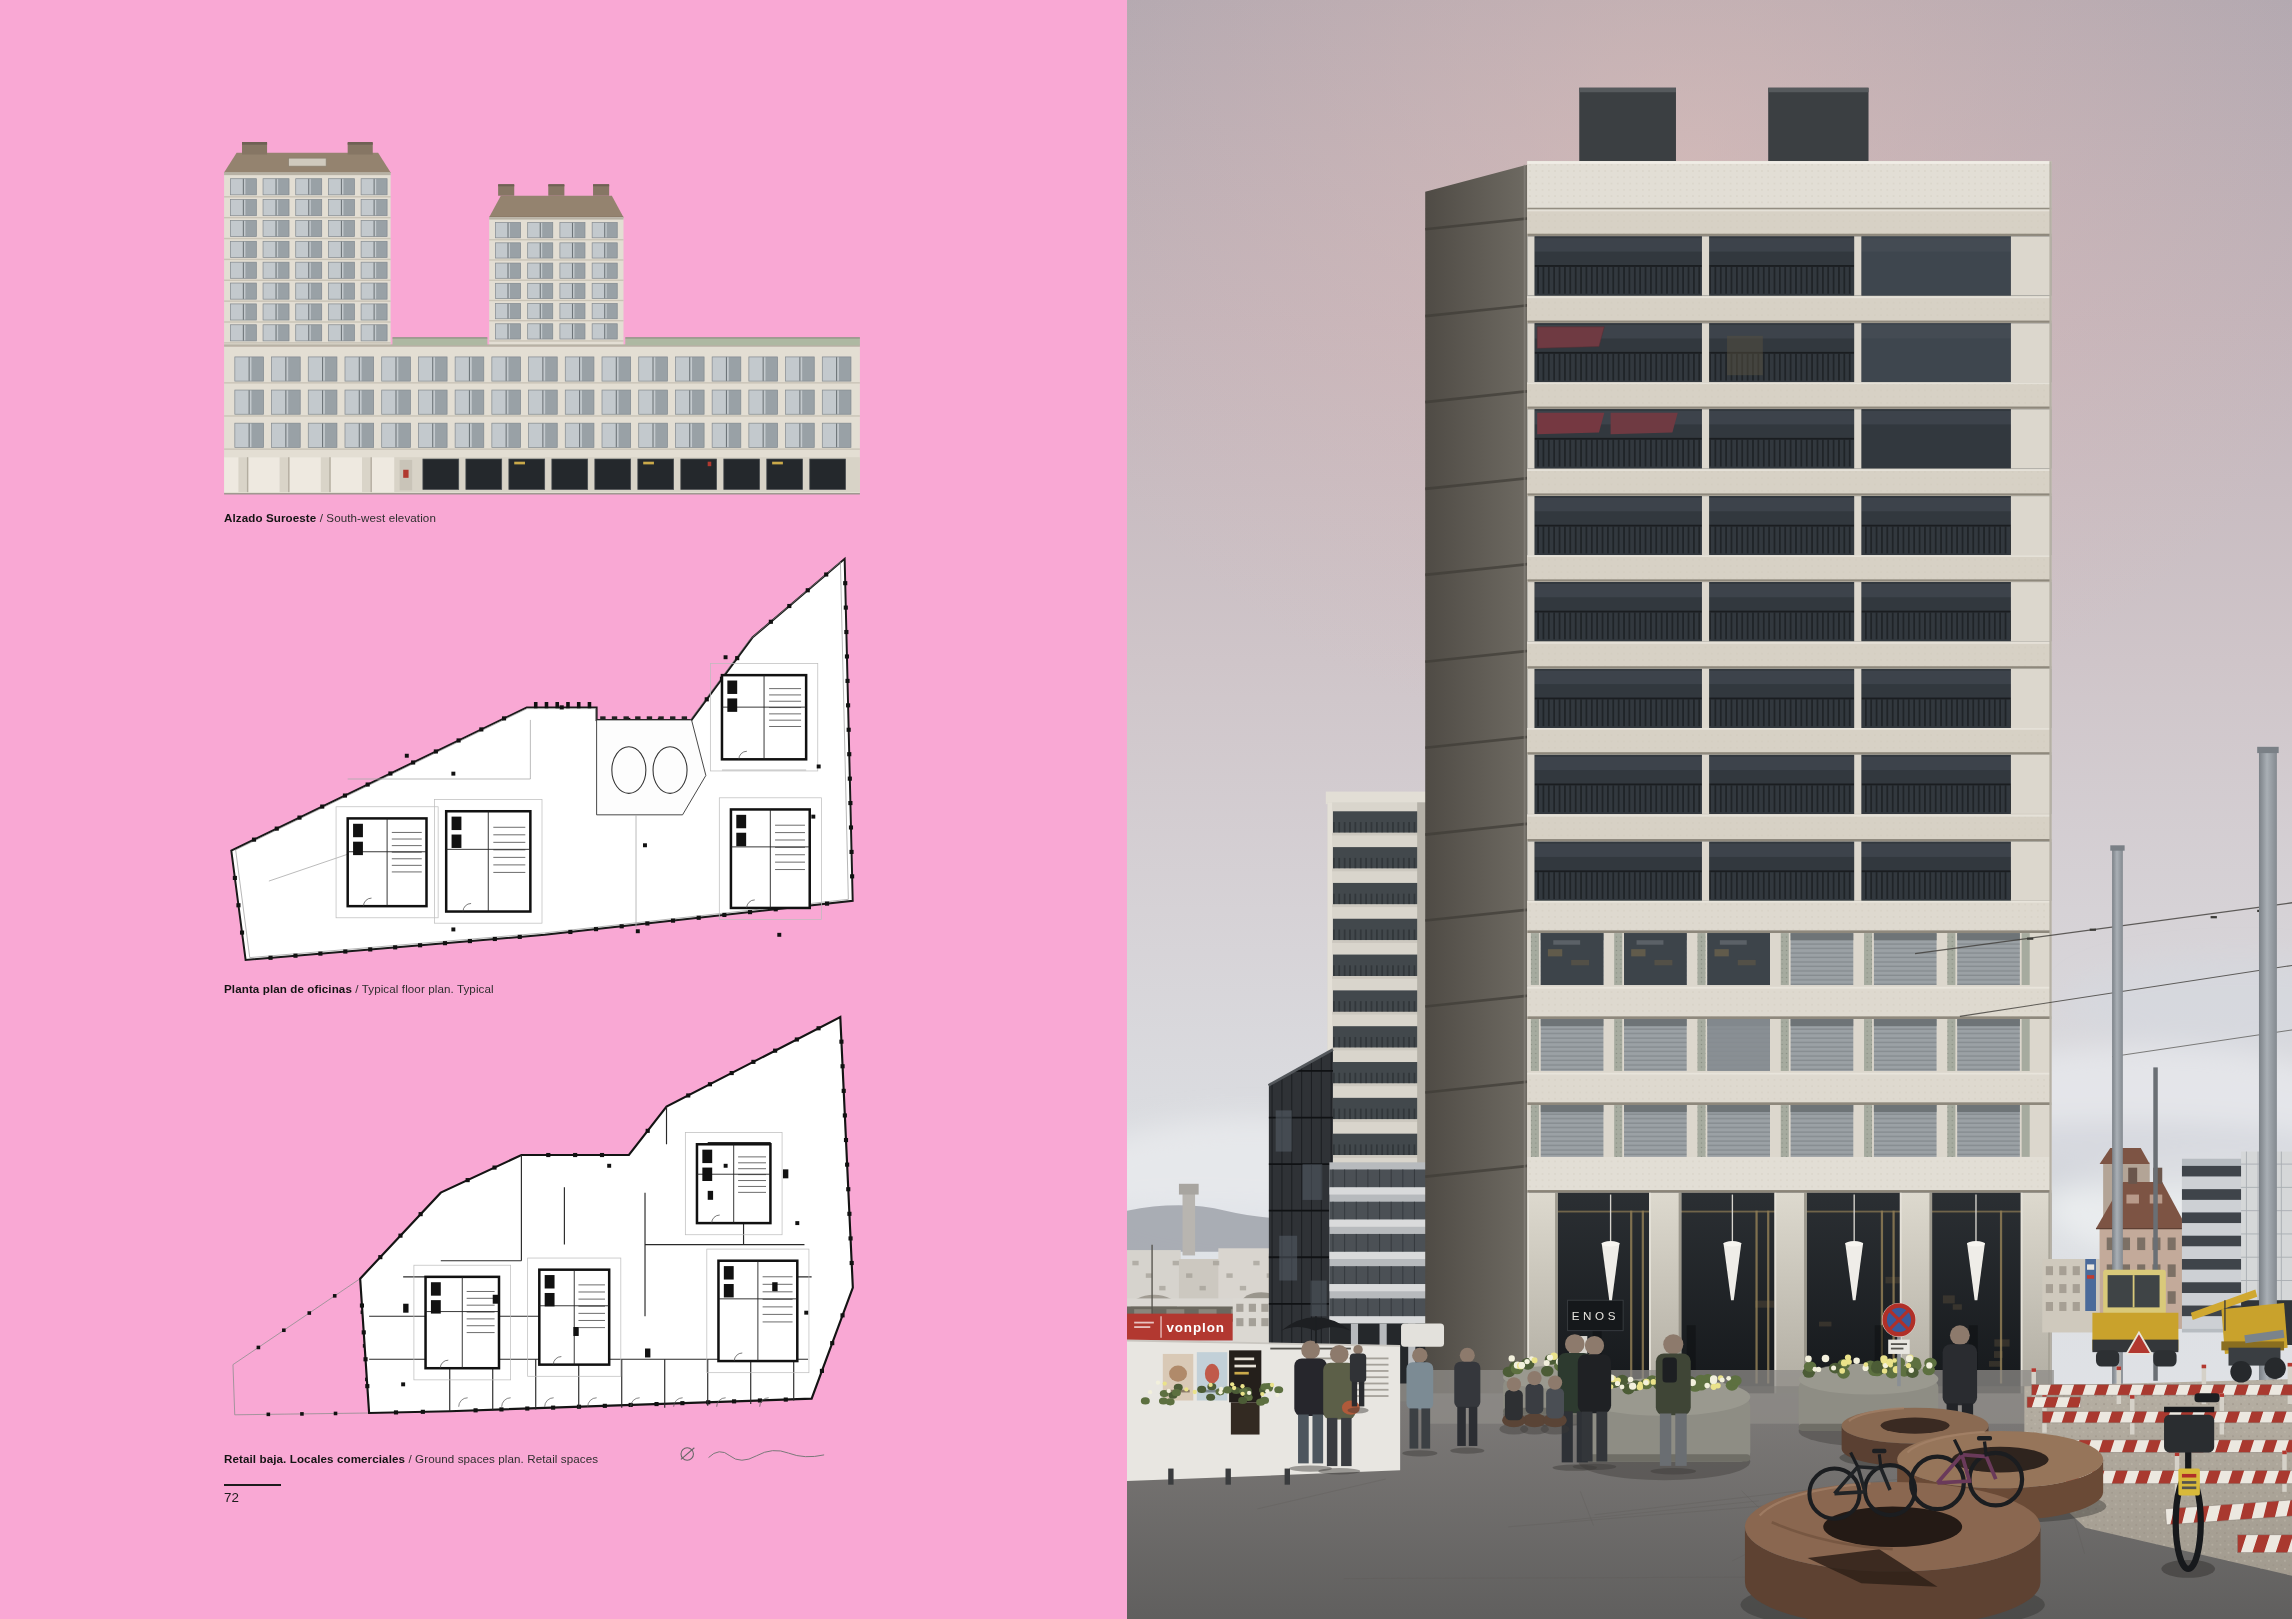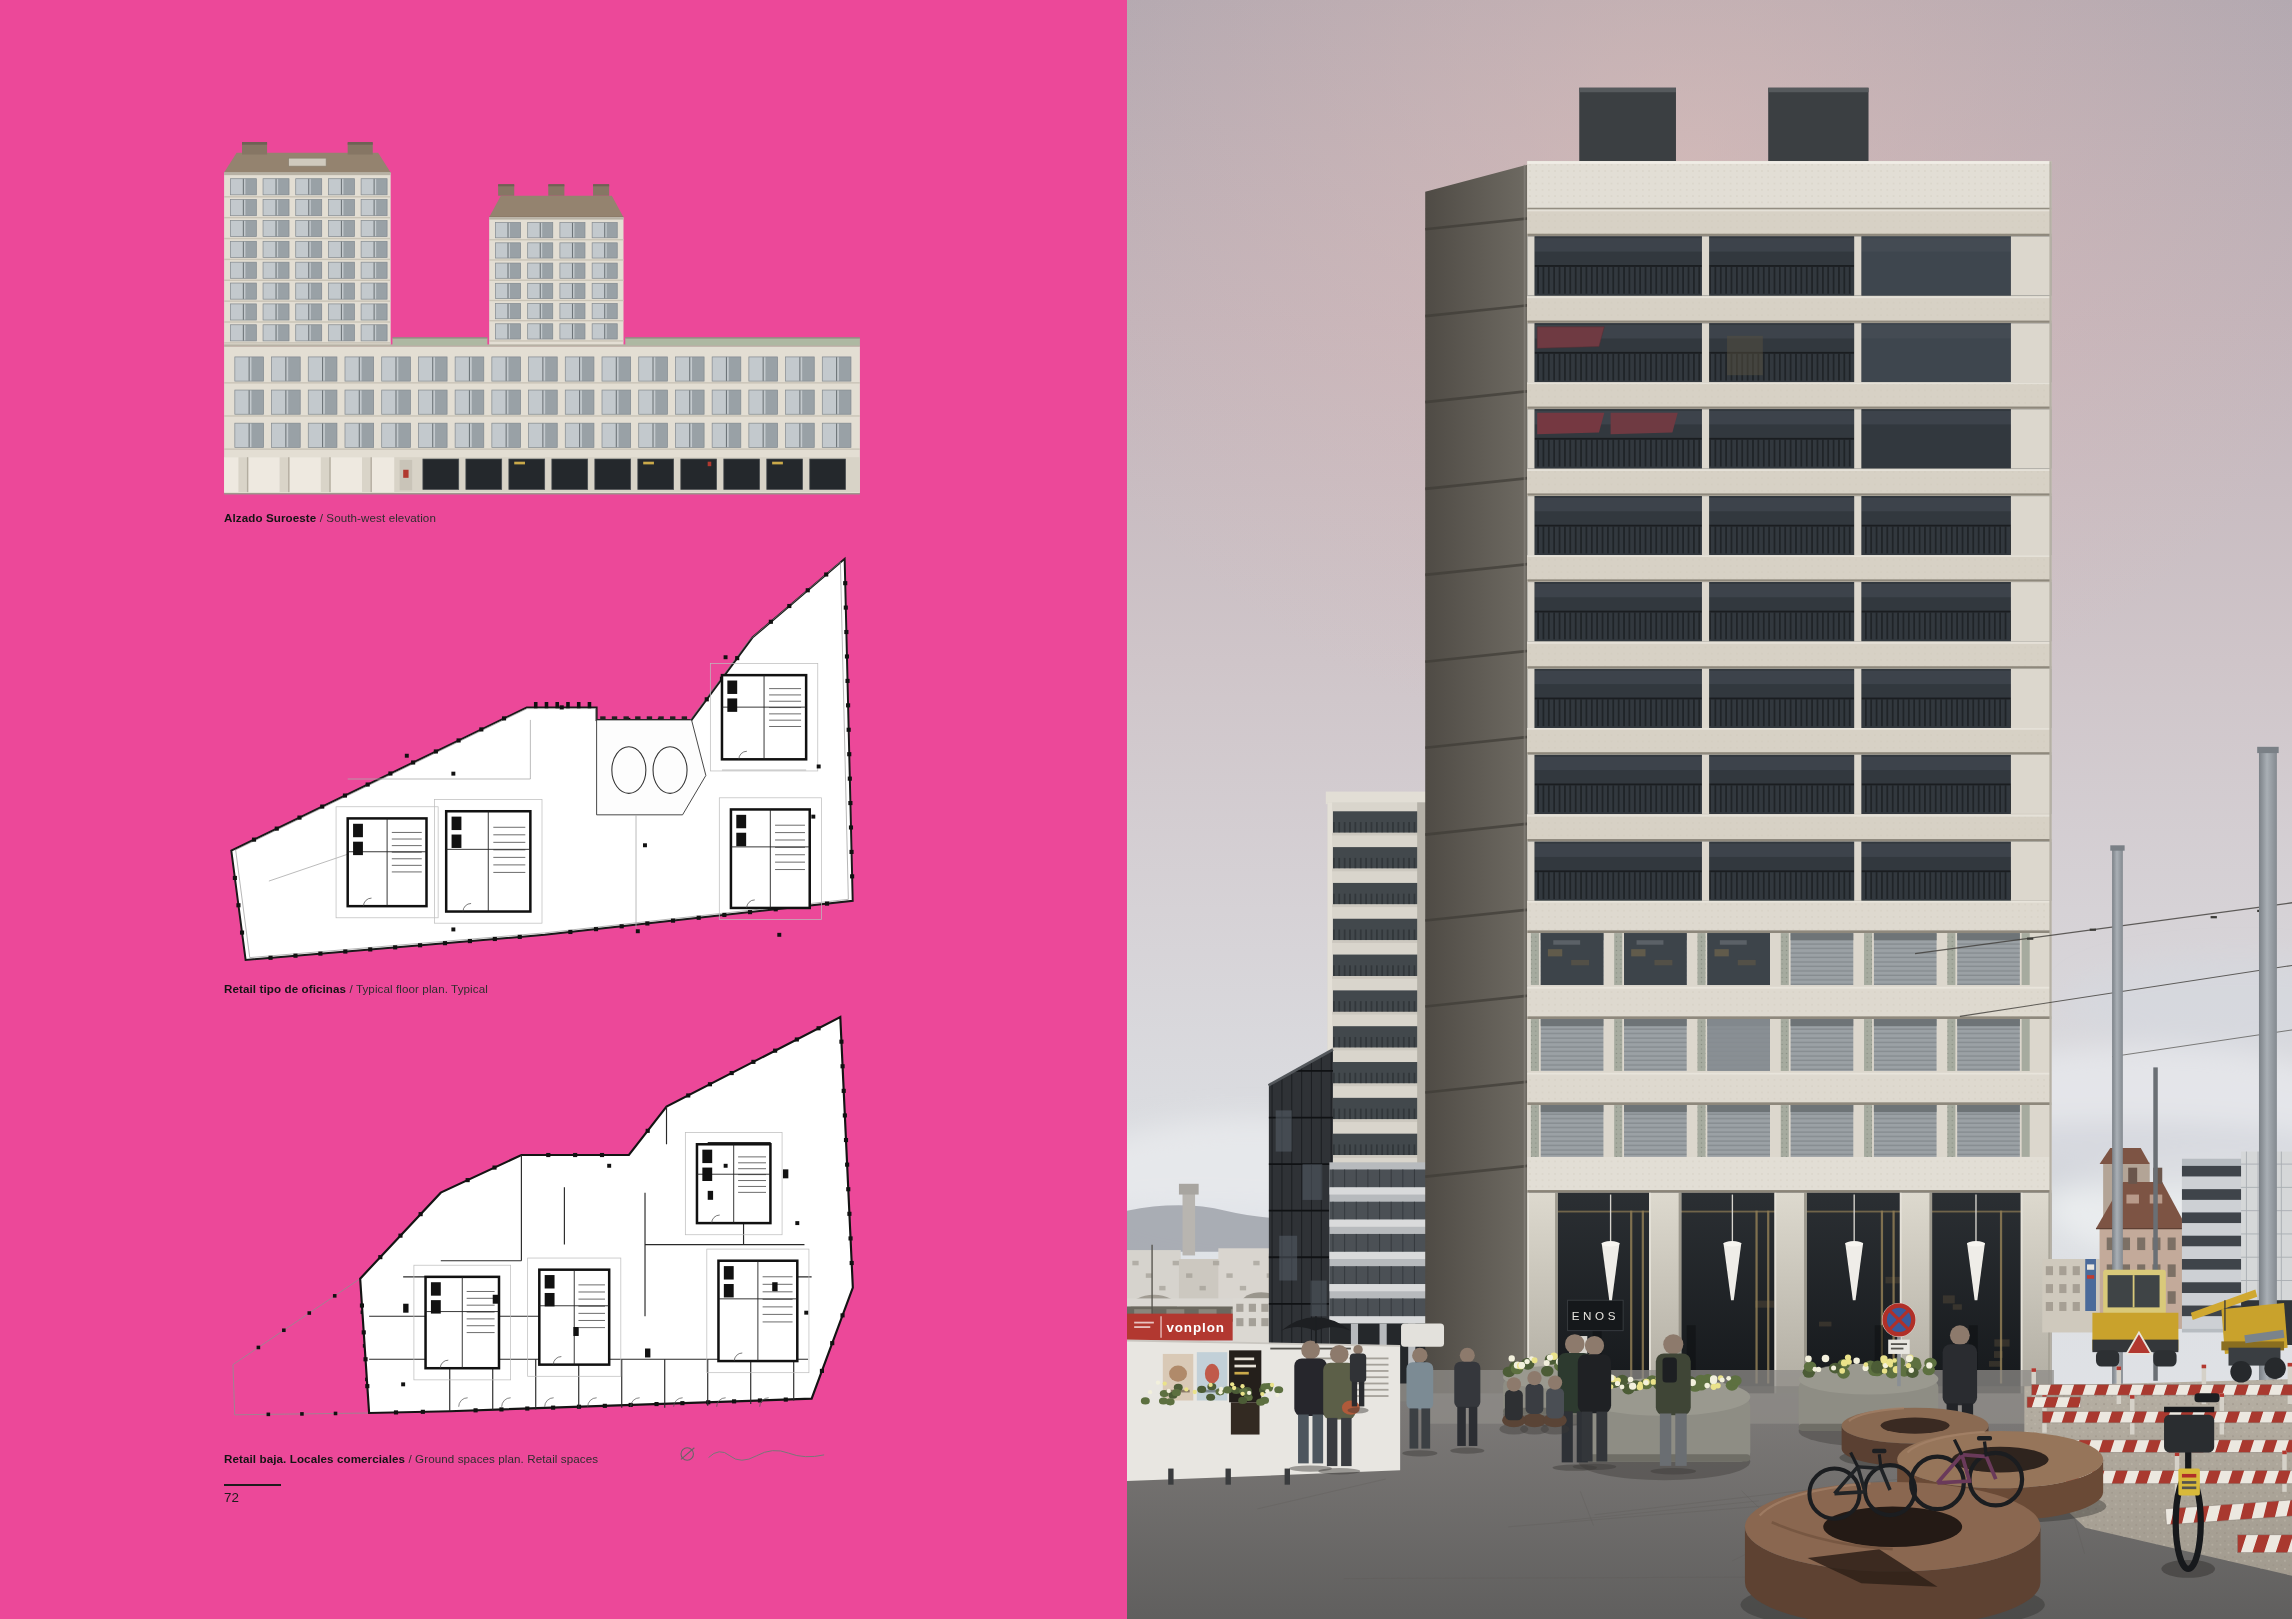--- a/index.html
+++ b/index.html
@@ -1,16 +1,16 @@
 <!DOCTYPE html>
 <html style="font-size:14.3px"><head>
 <meta charset="utf-8">
 <style>
   html,body{margin:0;padding:0;background:#ffffff;}
-  .page{position:relative;width:2293px;height:1619px;background:#ec4899;overflow:hidden;
+  .page{position:relative;width:2293px;height:1619px;background:#f9a8d4;overflow:hidden;
         font-family:"Liberation Sans",sans-serif;}
   .fig{position:absolute;}
   .caption{position:absolute;font-size:11.6px;color:#141414;letter-spacing:0.1px;white-space:nowrap;}
   .caption .es{font-weight:700;}
   .caption .sep,.caption .en{font-weight:400;color:#2e2e2e;}
   .pageno{position:absolute;left:224px;top:1478px;margin-top:6px;}
   .pageno .rule{width:57px;height:1.8px;background:#1c1c1c;margin-bottom:4.5px;}
   .pageno .num{font-size:13.4px;color:#1c1c1c;}
   .photo{position:absolute;left:1127px;top:0;width:1166px;height:1619px;}
   svg text{font-family:"Liberation Sans",sans-serif;}
@@ -702,21 +702,21 @@
       <rect x="459.8" y="425.8" width="4.4" height="4.4" fill="#111"></rect>
       <rect x="557.8" y="119.8" width="4.4" height="4.4" fill="#111"></rect>
       <rect x="655.8" y="297.8" width="4.4" height="4.4" fill="#111"></rect>
       <rect x="201.8" y="229.8" width="4.4" height="4.4" fill="#111"></rect>
       <rect x="617.8" y="429.8" width="4.4" height="4.4" fill="#111"></rect>
       <rect x="661.8" y="241.8" width="4.4" height="4.4" fill="#111"></rect>
       <rect x="467.8" y="329.8" width="4.4" height="4.4" fill="#111"></rect>
     </svg>
 
   <div class="caption" style="left:224px;top:982px">
-    <span class="es">Retail tipo de oficinas</span><span class="sep"> / </span><span class="en">Typical floor plan. Typical</span>
+    <span class="es">Planta plan de oficinas</span><span class="sep"> / </span><span class="en">Typical floor plan. Typical</span>
   </div>
 
   <svg id="fig-plan2" class="fig" style="left:224px;top:1008px" width="636" height="432" viewBox="0 0 710 482">
       <polygon points="152,302 10,398 12,454 162,452" fill="none" stroke="#8f8f8f" stroke-width="0.9"></polygon>
       <rect x="121.6" y="319.2" width="4" height="4" fill="#111"></rect>
       <rect x="93.2" y="338.4" width="4" height="4" fill="#111"></rect>
       <rect x="64.8" y="357.6" width="4" height="4" fill="#111"></rect>
       <rect x="36.400000000000006" y="376.8" width="4" height="4" fill="#111"></rect>
       <rect x="47.5" y="451.5" width="4" height="4" fill="#111"></rect>
       <rect x="85" y="451" width="4" height="4" fill="#111"></rect>

